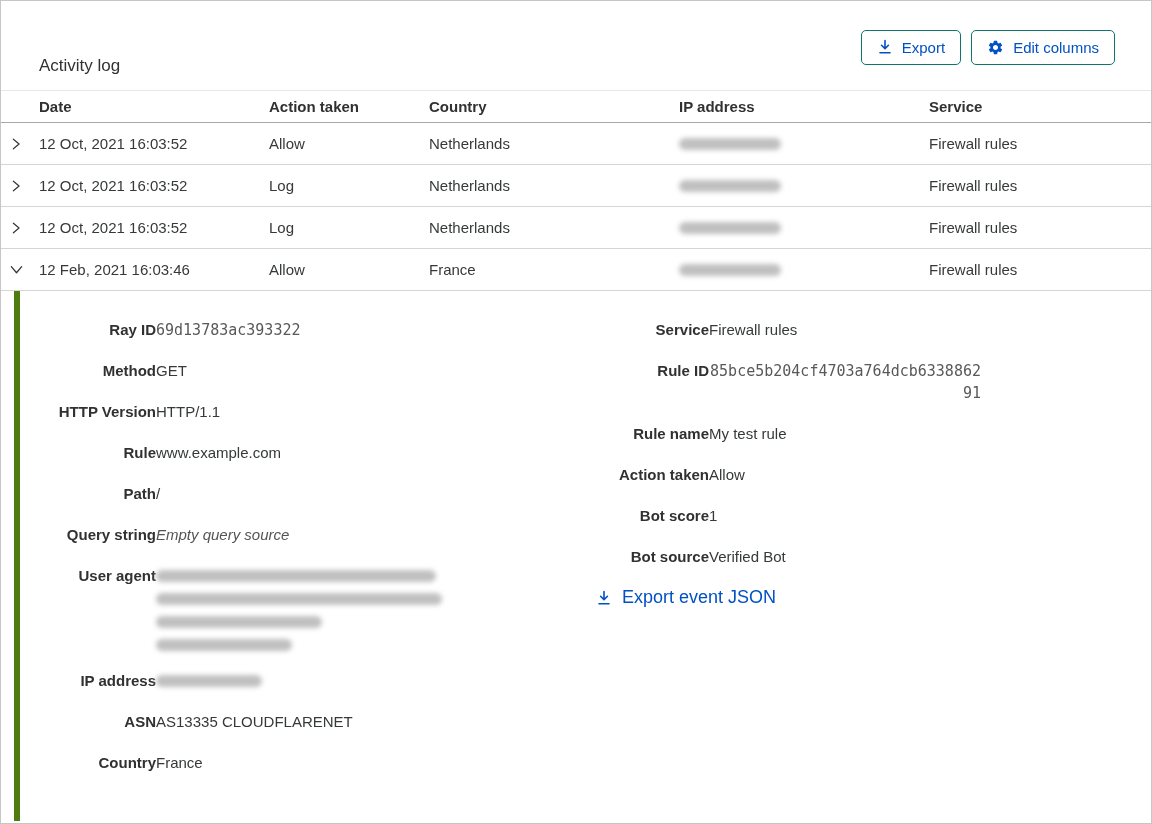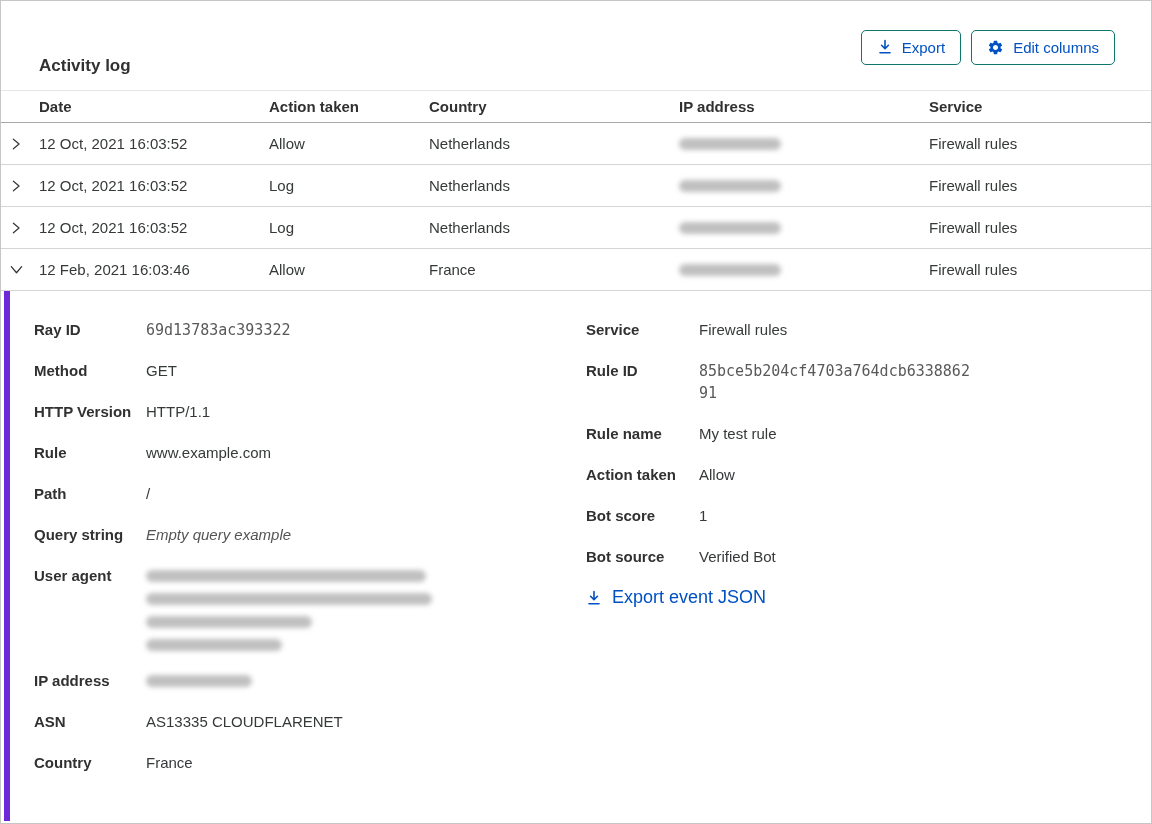--- a/index.html
+++ b/index.html
@@ -5,38 +5,38 @@
   * { margin:0; padding:0; box-sizing:border-box; }
   html,body { background:#f5f5f5; }
   .page {
     width:1152px; height:824px; background:#ffffff;
     border:1px solid #c6c6c6; overflow:hidden; position:relative;
     font-family:"Liberation Sans", sans-serif; color:#36393a;
   }
   
   .app-header{ display:flex; justify-content:space-between; align-items:center;
     padding:26px 36px 0 38px; height:66px; }
-  .page-title{ font-size:17px; font-weight:700; color:#313131;margin-top:37px; }
+  .page-title{ font-size:17px; font-weight:400; color:#313131;margin-top:37px; }
   .toolbar{ display:flex; gap:10px; }
   .btn{ display:flex; align-items:center; gap:9px; height:35px; padding:0 15px;
     background:#fff; border:1px solid #0f766e; border-radius:5px;
     color:#0051c3; font-size:15px; cursor:pointer; font-family:inherit; }
   .btn svg{ flex:0 0 auto; }
   
   .table{ margin-top:23px; width:100%; }
   .trow{ display:grid; grid-template-columns:38px 230px 160px 250px 250px 1fr;
     align-items:center; height:42px; border-bottom:1px solid #d5d5d5; font-size:15px; }
   .thead{ height:33px; border-top:1px solid #e7e7e7; border-bottom:1px solid #a9a9a9;
     font-weight:700; color:#313131; }
   .cell-chevron{ padding-left:8px; display:flex; align-items:center; cursor:pointer; }
   .redacted{ height:12px; background:#c0c0c0; border-radius:6px; filter:blur(2.5px); }
   .ip-redacted{ width:102px; }
   
-  .panel{ margin-left:3px; border-left:6px solid #6d28d9;
-    padding:28px 0 0 24px; display:flex; height:530px; }
+  .panel{ margin-left:13px; border-left:6px solid #4d7c0f;
+    padding:28px 0 0 24px; display:flex; height:530px;text-align:right; }
   .panel-col-left{ width:552px; flex:0 0 auto; }
   .panel-col-right{ flex:1; }
   .detail-item{ display:flex; margin-bottom:19px; line-height:22px; font-size:15px; }
   .detail-label{ width:112px; flex:0 0 auto; font-weight:700; color:#313131; }
   .detail-label.wide{ width:113px; }
   .detail-value{ color:#36393a; }
   .mono{ font-family:"DejaVu Sans Mono", monospace; font-size:15px; color:#595959; }
   .italic{ font-style:italic; color:#545454; }
   .wrap-id{ max-width:272px; word-break:break-all; }
   .redacted-stack{ display:flex; flex-direction:column; gap:11px; padding-top:5px; }
@@ -168,21 +168,21 @@
       <div class="detail-item">
         <div class="detail-label">Rule</div>
         <div class="detail-value">www.example.com</div>
       </div>
       <div class="detail-item">
         <div class="detail-label">Path</div>
         <div class="detail-value">/</div>
       </div>
       <div class="detail-item">
         <div class="detail-label">Query string</div>
-        <div class="detail-value italic">Empty query example</div>
+        <div class="detail-value italic">Empty query source</div>
       </div>
       <div class="detail-item">
         <div class="detail-label">User agent</div>
         <div class="detail-value">
           <div class="redacted-stack">
             <div class="redacted" style="width:280px"></div>
             <div class="redacted" style="width:286px"></div>
             <div class="redacted" style="width:166px"></div>
             <div class="redacted" style="width:136px"></div>
           </div>

